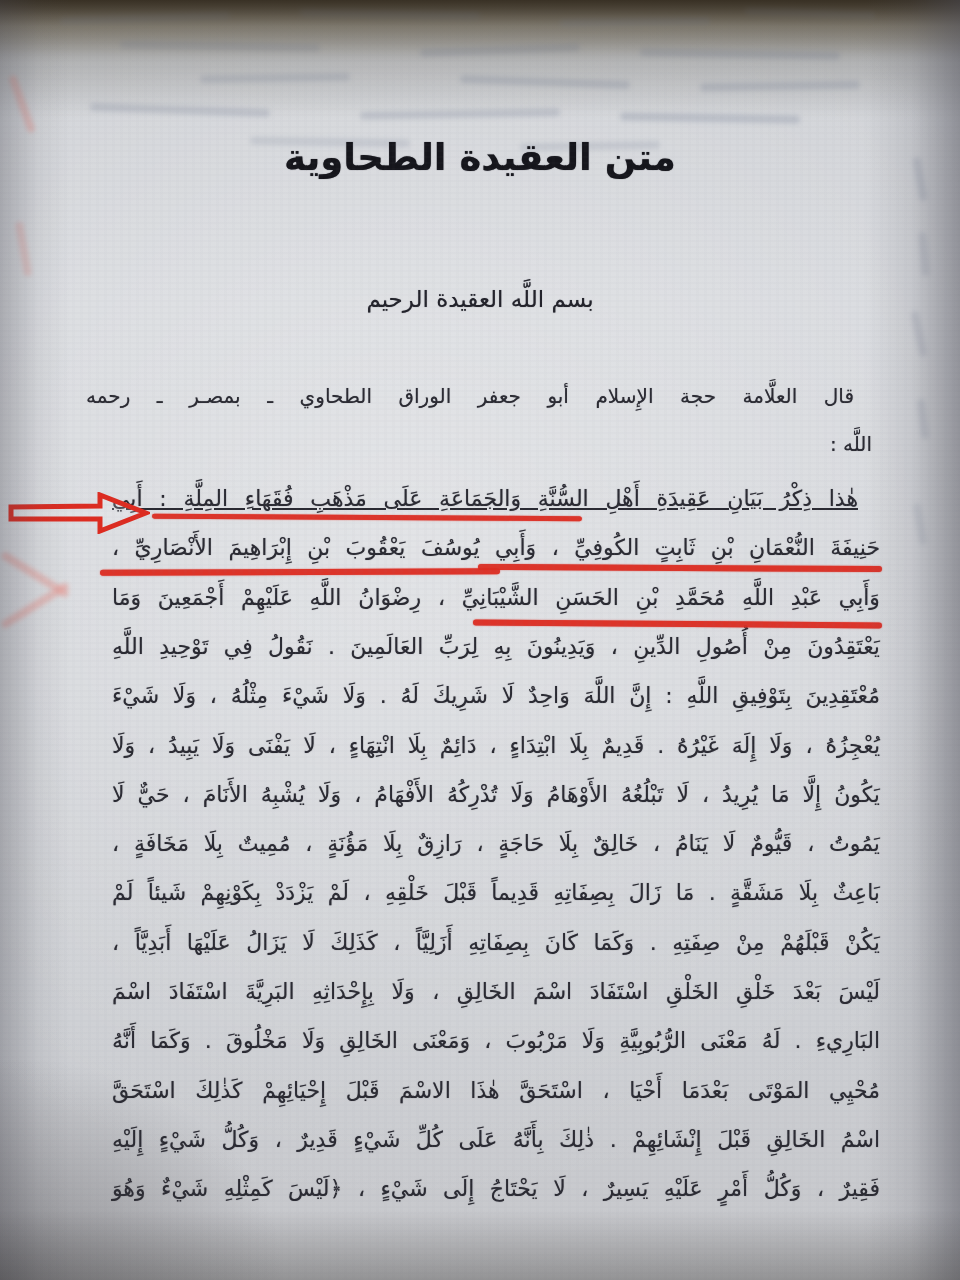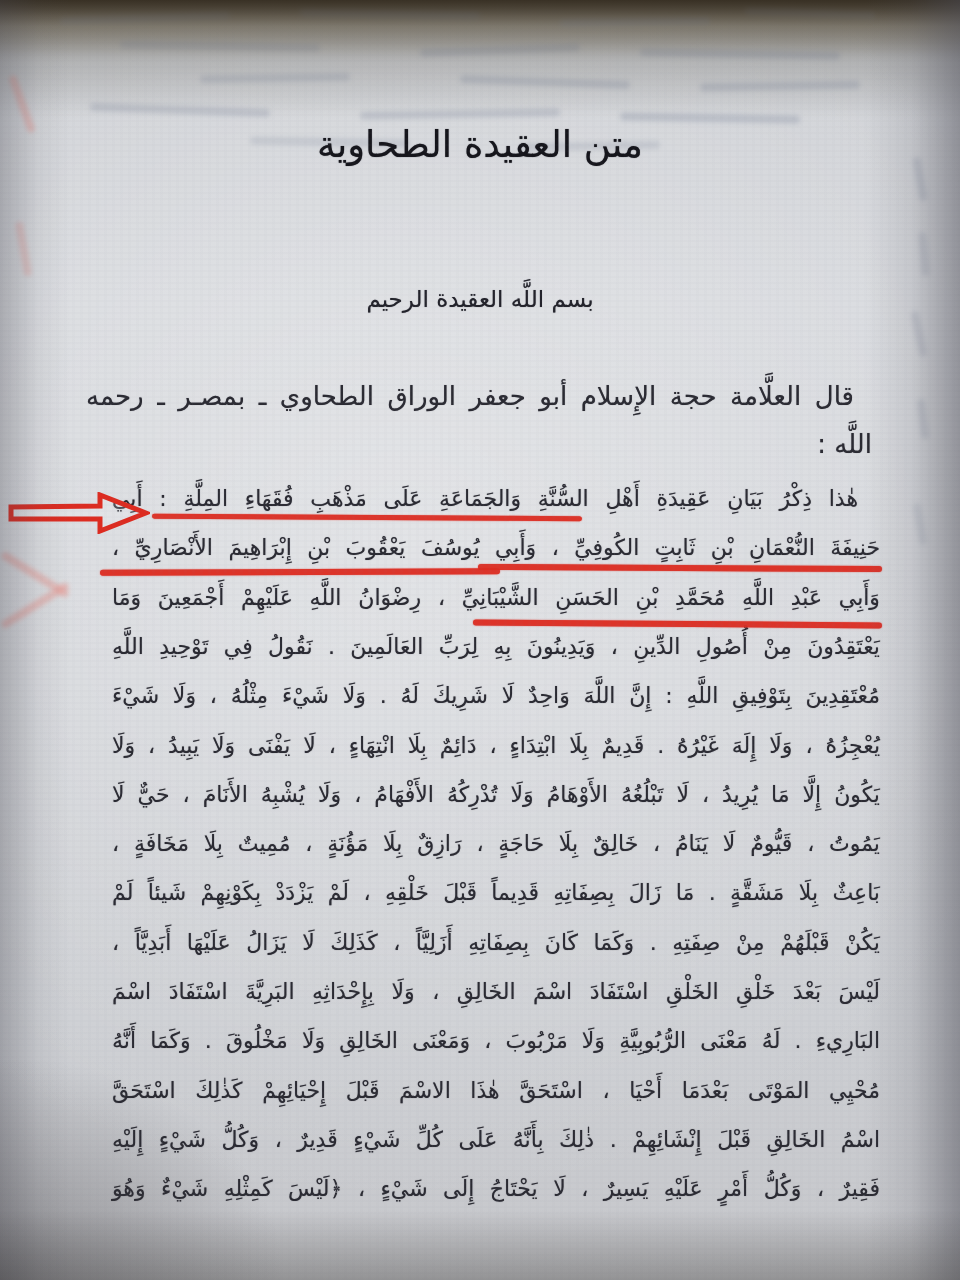--- a/index.html
+++ b/index.html
@@ -20,33 +20,33 @@
   .sh-bottom{left:0;bottom:0;width:100%;height:70px;
     background:linear-gradient(0deg,rgba(66,64,62,.38),rgba(66,64,62,0));}
   .corner-bl{left:0;bottom:0;width:280px;height:220px;
     background:radial-gradient(ellipse at 0% 100%,rgba(56,54,58,.42),rgba(56,54,58,0) 72%);}
   .grain{left:0;top:0;right:0;bottom:0;opacity:.55;
     background-image:
       repeating-linear-gradient(0deg,rgba(125,130,145,.05) 0 2px,transparent 2px 6px),
       repeating-linear-gradient(90deg,rgba(125,130,145,.045) 0 3px,transparent 3px 8px);}
   .g{position:absolute;height:8px;border-radius:5px;background:#99a0af;filter:blur(2.6px);}
   .pk{position:absolute;height:8px;border-radius:5px;background:#e8938c;filter:blur(2px);}
-  .title{position:absolute;left:0;top:123px;width:100%;text-align:center;direction:rtl;
-    font-size:37px;font-weight:400;color:#15151b;text-shadow:0 0 1px rgba(20,20,28,.7);}
+  .title{position:absolute;left:0;top:136px;width:100%;text-align:center;direction:rtl;
+    font-size:37px;font-weight:700;color:#15151b;text-shadow:0 0 1px rgba(20,20,28,.7);}
   .basmala{position:absolute;left:0;top:286px;width:100%;text-align:center;direction:rtl;
     font-size:23px;color:#23232b;text-shadow:0 0 .8px rgba(30,30,40,.6);}
   .intro{position:absolute;left:86px;top:372px;width:786px;direction:rtl;
-    font-size:26px;color:#2a2a32;text-shadow:0 0 .8px rgba(35,35,45,.55);}
+    font-size:20px;color:#2a2a32;text-shadow:0 0 .8px rgba(35,35,45,.55);}
   .intro .l1{height:48px;line-height:48px;text-align:justify;text-align-last:justify;padding-right:18px;}
   .intro .l2{height:48px;line-height:48px;text-align:right;}
   .body-col{position:absolute;left:112px;top:474px;width:768px;direction:rtl;}
   .bl{position:absolute;left:0;width:768px;height:49px;line-height:49px;
     font-size:22px;color:#2a2a32;word-spacing:-1px;
     text-align:justify;text-align-last:justify;text-shadow:0 0 1px rgba(40,40,50,.5);}
-  .bl.indent{padding-right:22px;width:746px;}
+  .bl.indent{padding-right:22px;width:746px;text-decoration:underline;}
   .ul{position:absolute;height:5px;border-radius:3px;background:#dd2b20;opacity:.95;
     box-shadow:0 0 1.5px rgba(221,43,32,.8);}
   .arrow{position:absolute;left:8px;top:492px;width:142px;height:42px;}
 </style>
 </head>
 <body>
 
 <div class="page">
 
   <div class="ov">

